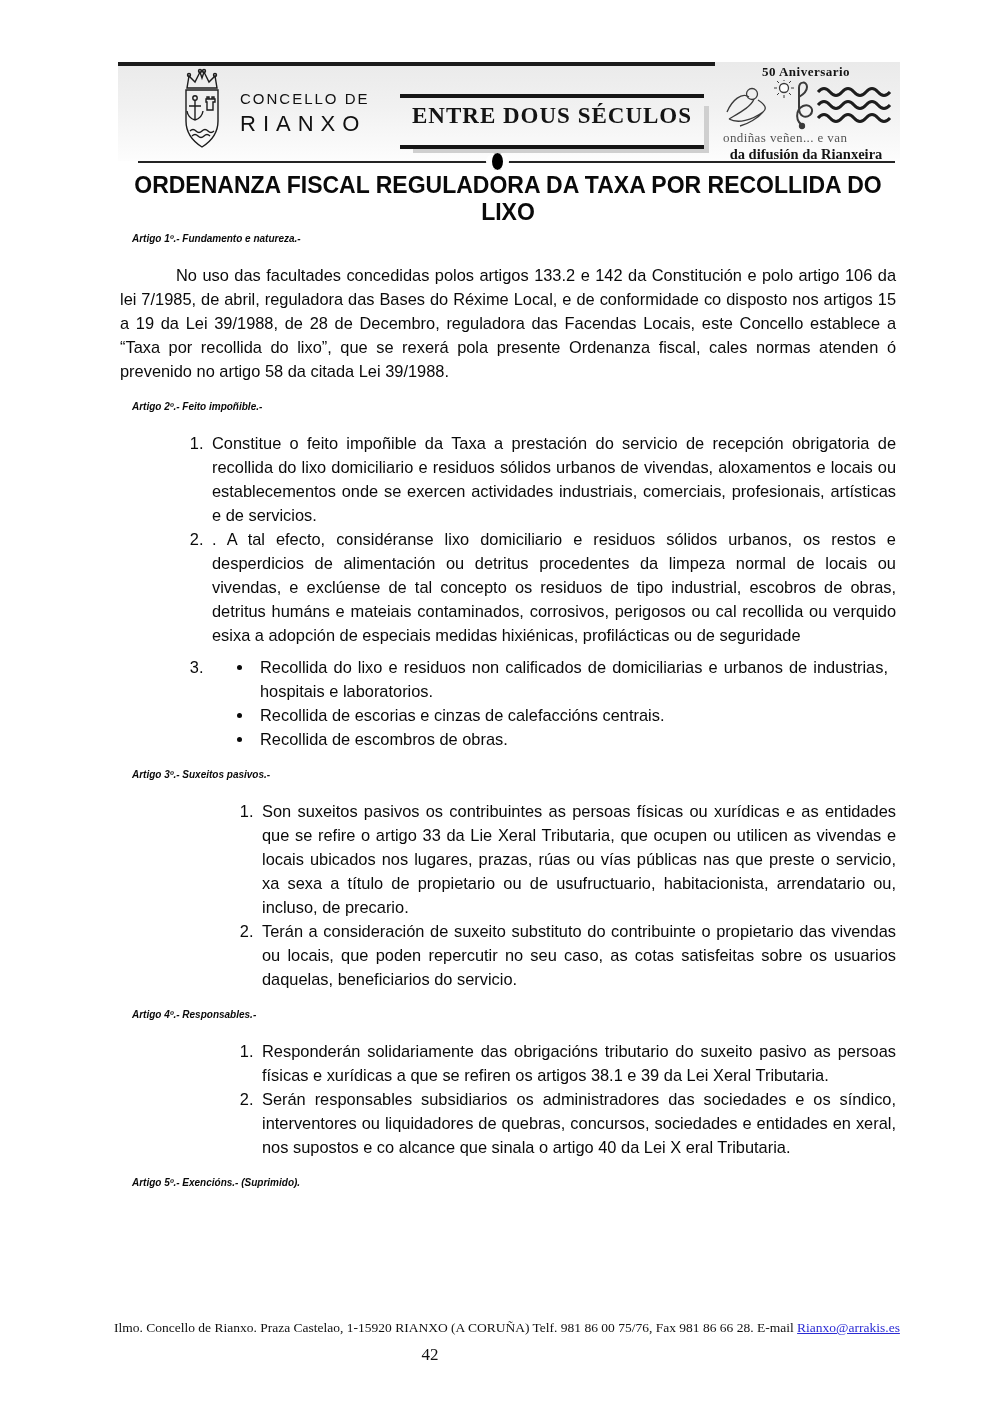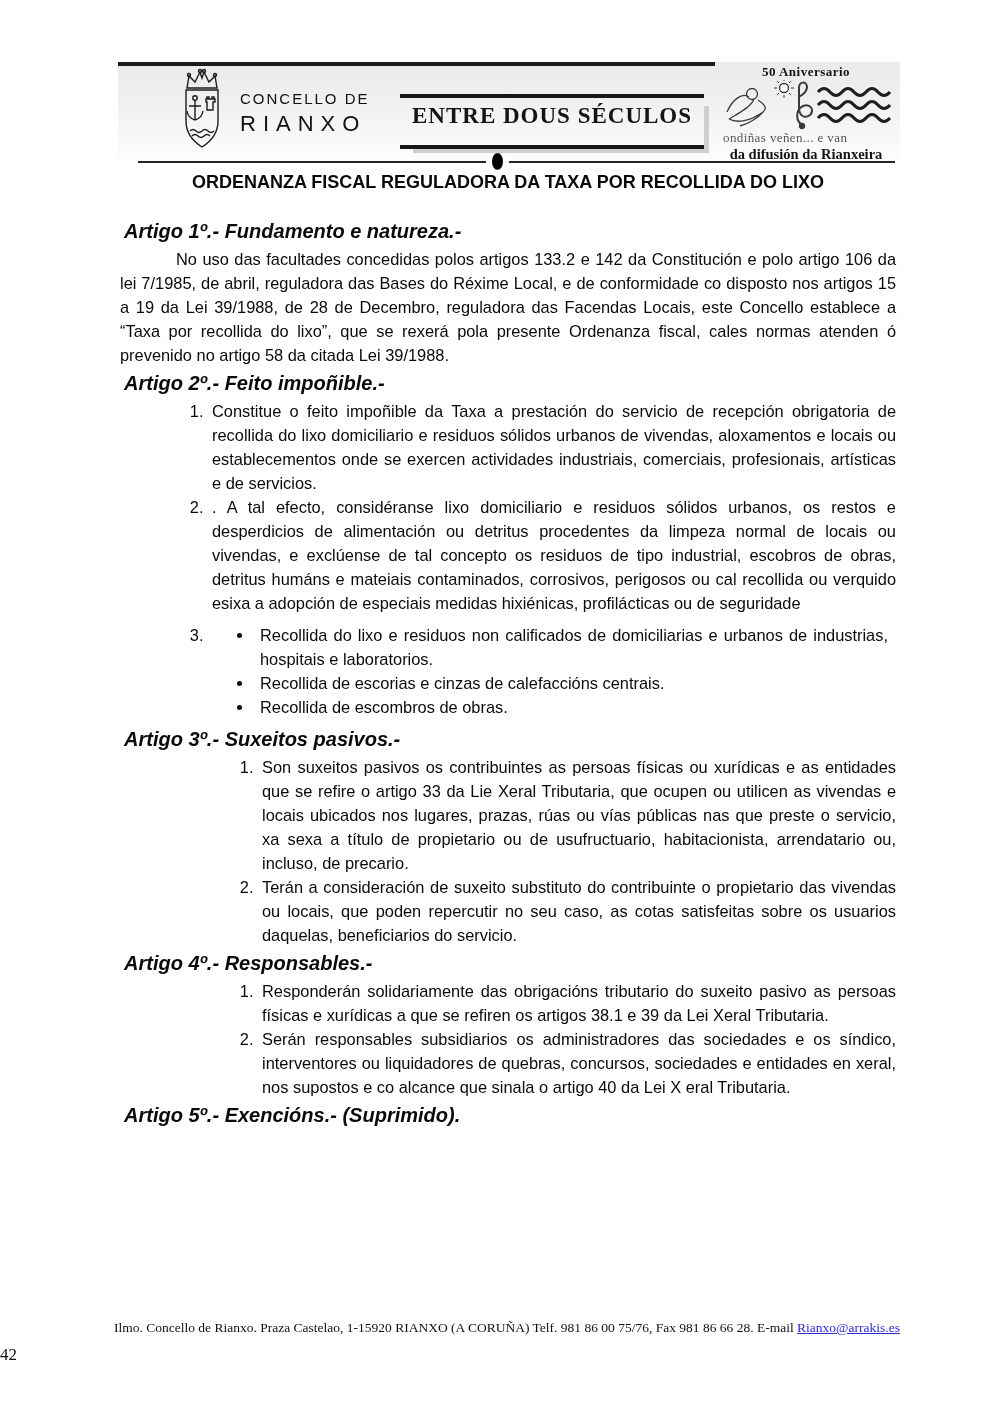--- a/index.html
+++ b/index.html
@@ -41,49 +41,49 @@
   .divider { position:absolute; top:161px; left:138px; width:757px; border-top:2px solid #242424; }
   .divider-dot {
     position:absolute; left:46%; top:-10px; width:11px; height:17px;
     background:#000; border-radius:50%;
     border-left:6px solid #fff; border-right:6px solid #fff; box-sizing:content-box;
   }
 
   
   .doc-title {
     position:absolute; top:172px; left:120px; width:776px;
-    text-align:center; font-weight:bold; font-size:18px; color:#0a0a0a;
+    text-align:center; font-weight:bold; font-size:23px; color:#0a0a0a;
   }
 
   
   .main {
     position:absolute; top:215px; left:120px; width:776px;
     font-size:16.4px; line-height:24px; text-align:justify; color:#0a0a0a;
   }
   .main h2 {
-    margin:4px; font-size:20px; line-height:24px;
+    margin:12px; font-size:10px; line-height:24px;
     font-weight:bold; font-style:italic; text-align:left;
   }
   .gap { margin-top:24px; }
   p.lead { margin:0; text-indent:56px; white-space:pre-wrap; }
   ol.num { margin:0; padding-left:88px; list-style:decimal outside; }
   ol.num-deep { margin:0; padding-left:138px; list-style:decimal outside; }
   ol li { padding-left:4px; }
   ul.bul { margin:8px; padding-left:34px; list-style:disc outside; }
   ul.bul li { padding-left:6px; }
 
   
   .footer {
     position:absolute; top:1320px; left:114px; width:784px;
     font-family:"Liberation Serif", serif; font-size:13.5px; color:#111;
     white-space:nowrap;
   }
   .footer a { color:#2b2bd4; text-decoration:underline; }
   .page-num {
-    position:absolute; top:1345px; left:0; width:860px; 
+    position:absolute; top:1345px; left:0; width:860px; text-align:center;
     font-family:"Liberation Serif", serif; font-size:17px; color:#111;
   }
 </style>
 </head>
 <body>
 
 <div class="header">
 
   <span class="crest">
     <svg width="60" height="90" viewBox="0 0 60 90" fill="none" stroke="#1c1c1c" stroke-width="1.4">

